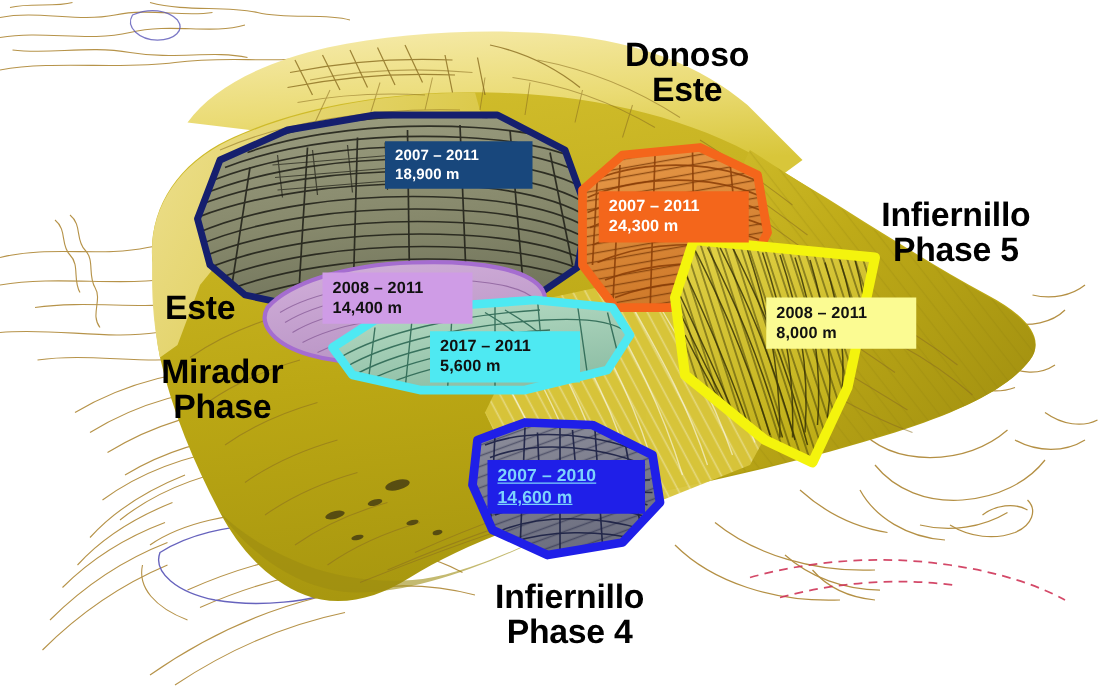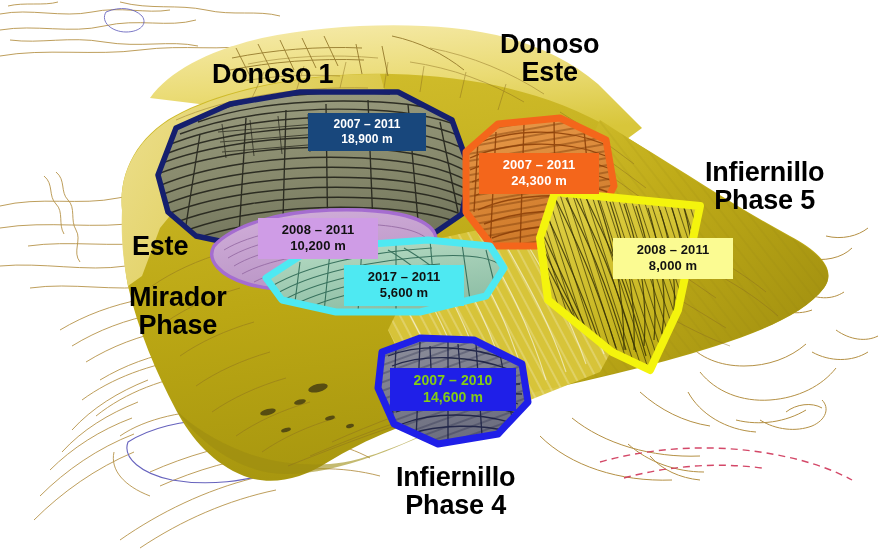--- a/index.html
+++ b/index.html
@@ -21,32 +21,31 @@
     line-height:1.05;
     text-align:center;
     white-space:pre-line;
     letter-spacing:-0.2px;
     pointer-events:none;
   }
   .callout{
     position:absolute;
     font-weight:bold;
     line-height:1.22;
-    text-align:center;
     padding:4px 8px 5px 8px;
     letter-spacing:0.1px;
   }
   .callout .l1{display:block;}
   .callout .l2{display:block;}
   .c-navy{background:#18477c;color:#ffffff;}
   .c-orange{background:#f4661b;color:#ffffff;}
   .c-purple{background:#cf9ce6;color:#111111;}
   .c-cyan{background:#4ee9f2;color:#111111;}
   .c-yellow{background:#fbfb92;color:#111111;}
-  .c-blue{background:#1f1fe8;color:#84cc16;}
+  .c-blue{background:#1f1fe8;color:#7dd3fc;text-decoration:underline;}
 </style>
 </head>
 <body>
 
 <div id="stage">
 
   <svg width="880" height="552" viewBox="0 0 880 552">
     <defs>
 
       <linearGradient id="gTerrTop" x1="0" y1="0" x2="0.3" y2="1">
@@ -456,21 +455,20 @@
     <g fill="none" stroke="#8a6d20" stroke-width="1" opacity="0.8">
       <path d="M236,48 L250,76 M258,44 L272,72 M280,40 L294,70 M302,38 L316,68 M324,36 L338,66"></path>
       <path d="M232,58 C272,50 318,46 362,48"></path>
       <path d="M230,70 C270,62 318,58 364,60"></path>
       <path d="M356,44 L362,74 M382,46 L388,76"></path>
       <path d="M392,36 C420,42 444,54 464,70"></path>
       <path d="M106,12 C120,6 134,8 142,16 C148,24 140,32 126,32 C112,32 100,22 106,12 Z" stroke="#5a56b8"></path>
     </g>
   </svg>
 
-  <div class="map-label" style="left:212px;top:60px;font-size:27px;">Donoso 1</div>
 
   <div class="map-label" style="left:500px;top:30px;font-size:27px;">Donoso
 Este</div>
 
   <div class="map-label" style="left:705px;top:158px;font-size:27px;">Infiernillo
 Phase 5</div>
 
   <div class="map-label" style="left:132px;top:232px;font-size:27px;">Este</div>
 
   <div class="map-label" style="left:129px;top:283px;font-size:27px;">Mirador
@@ -484,21 +482,21 @@
     <span class="l2">18,900 m</span>
   </div>
 
   <div class="callout c-orange" style="left:479px;top:153px;width:104px;font-size:13px;">
     <span class="l1">2007 – 2011</span>
     <span class="l2">24,300 m</span>
   </div>
 
   <div class="callout c-purple" style="left:258px;top:218px;width:104px;font-size:13px;">
     <span class="l1">2008 – 2011</span>
-    <span class="l2">10,200 m</span>
+    <span class="l2">14,400 m</span>
   </div>
 
   <div class="callout c-cyan" style="left:344px;top:265px;width:104px;font-size:13px;">
     <span class="l1">2017 – 2011</span>
     <span class="l2">5,600 m</span>
   </div>
 
   <div class="callout c-yellow" style="left:613px;top:238px;width:104px;font-size:13px;">
     <span class="l1">2008 – 2011</span>
     <span class="l2">8,000 m</span>

